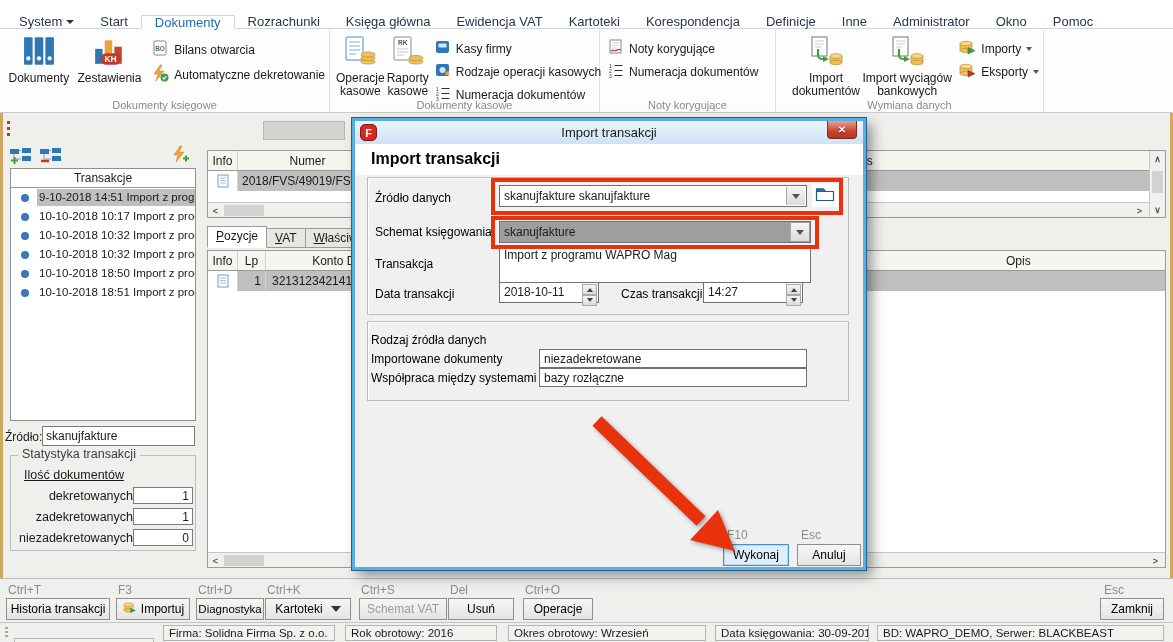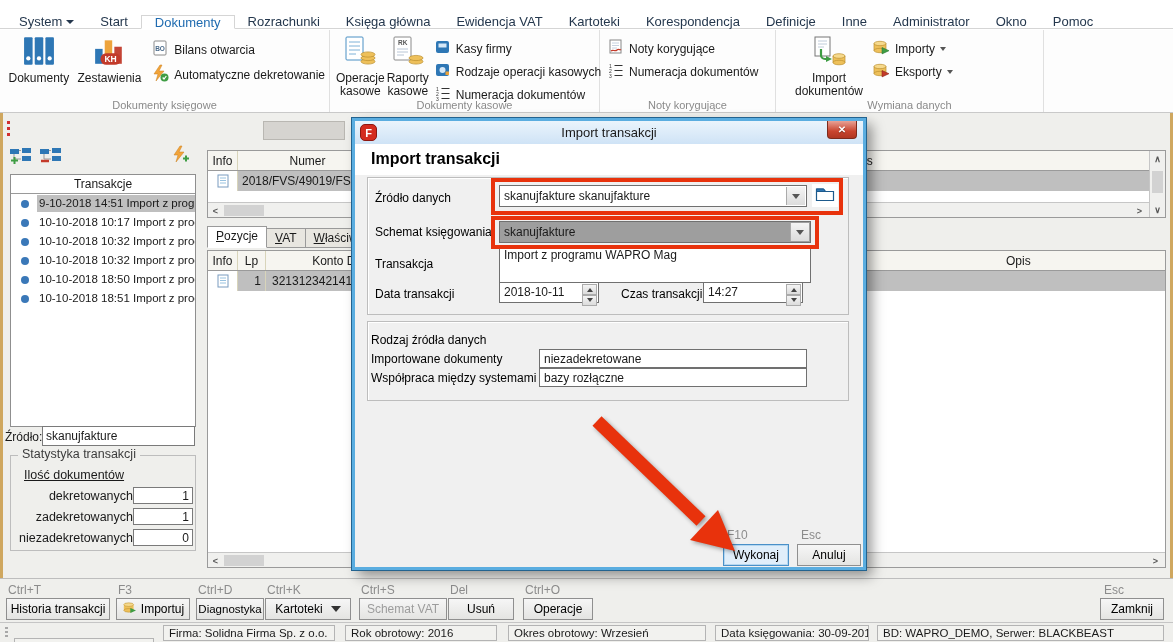--- a/index.html
+++ b/index.html
@@ -26,21 +26,21 @@
 
   
   .frame { position:absolute; left:0; top:113px; width:1173px; height:529px; background:#efefec; border-left:3px solid #cfa75f; border-right:3px solid #cfa75f; border-bottom:3px solid #cfa75f; }
   .bufhdr-grip { position:absolute; left:7px; top:121px; width:3px; height:17px; background:repeating-linear-gradient(#d03030 0 3px, rgba(0,0,0,0) 3px 6px); }
   .bufhdr-title { position:absolute; left:18px; top:119px; font-size:15px; font-weight:600; color:#3c3c3c; }
   .bufhdr-box { position:absolute; left:263px; top:121px; width:82px; height:19px; background:#d6d4d0; border:1px solid #b9b7b2; }
 
   .tico { position:absolute; cursor:default; }
 
   
-  .treebox { position:absolute; left:10px; top:168px; width:186px; height:253px; background:#fff; border:1px solid #8f8f8f; overflow:hidden;margin-top:6px; }
+  .treebox { position:absolute; left:10px; top:168px; width:186px; height:253px; background:#fff; border:1px solid #8f8f8f; overflow:hidden; }
   .treehead { height:19px; line-height:19px; text-align:center; border-bottom:1px solid #9a9a9a; font-size:12px; background:#fff; }
   .titem { height:19px; display:flex; align-items:center; }
   .titem .dot { width:8px; height:8px; border-radius:50%; background:#3a78b8; margin:0 8px 0 10px; flex:none; }
   .titem .tlabel { flex:1; font-size:11.5px; white-space:nowrap; overflow:hidden; height:17px; line-height:17px; padding-left:2px; }
   .titem.sel .tlabel { background:#bfbfbf; }
 
   
   .srclabel { position:absolute; left:5px; top:430px; font-size:12px; }
   .srcinput { position:absolute; left:42px; top:426px; width:153px; height:20px; border:1px solid #7a7a7a; background:#fff; font-size:12px; padding:2px 3px; font-family:inherit; }
   .statsbox { position:absolute; left:10px; top:455px; width:186px; height:96px; border:1px solid #bdbdbd; }
@@ -253,20 +253,33 @@
               <path d="M6 5h9M6 8h9M6 11h6" stroke="#b9c6d6" stroke-width=".9"></path>
               <path d="M9 13 v6 a4 4 0 0 0 4 4 h2" fill="none" stroke="#3f9d44" stroke-width="2.2"></path>
               <path d="M14 20 l6 3 -6 3 z" fill="#3f9d44"></path>
               <rect x="21" y="20" width="12" height="6.5" fill="#eec05a"></rect>
               <ellipse cx="27" cy="26.5" rx="6" ry="2.3" fill="#eec05a" stroke="#bb8f2e" stroke-width=".7"></ellipse>
               <ellipse cx="27" cy="20" rx="6" ry="2.3" fill="#f6d98c" stroke="#bb8f2e" stroke-width=".7"></ellipse>
               <path d="M21 20v6.5M33 20v6.5" stroke="#bb8f2e" stroke-width=".7"></path>
             </svg></span>
         <span class="blabel">Import dokumentów</span>
       </div>
+      <div class="bigbtn wide">
+        <span><svg width="34" height="30" viewBox="0 0 34 30">
+              <rect x="3" y="1" width="15" height="19" fill="#fff" stroke="#777"></rect>
+              <path d="M6 5h9M6 8h9M6 11h6" stroke="#b9c6d6" stroke-width=".9"></path>
+              <path d="M9 13 v6 a4 4 0 0 0 4 4 h2" fill="none" stroke="#3f9d44" stroke-width="2.2"></path>
+              <path d="M14 20 l6 3 -6 3 z" fill="#3f9d44"></path>
+              <rect x="21" y="20" width="12" height="6.5" fill="#eec05a"></rect>
+              <ellipse cx="27" cy="26.5" rx="6" ry="2.3" fill="#eec05a" stroke="#bb8f2e" stroke-width=".7"></ellipse>
+              <ellipse cx="27" cy="20" rx="6" ry="2.3" fill="#f6d98c" stroke="#bb8f2e" stroke-width=".7"></ellipse>
+              <path d="M21 20v6.5M33 20v6.5" stroke="#bb8f2e" stroke-width=".7"></path>
+            </svg></span>
+        <span class="blabel">Import wyciągów bankowych</span>
+      </div>
       <div class="smallcol">
         <div class="smallbtn">
           <span><svg width="18" height="16" viewBox="0 0 18 16">
                 <rect x="2" y="4.5" width="12" height="7" fill="#eec05a"></rect>
                 <ellipse cx="8" cy="11.5" rx="6" ry="2.2" fill="#eec05a" stroke="#bb8f2e" stroke-width=".7"></ellipse>
                 <ellipse cx="8" cy="4.5" rx="6" ry="2.2" fill="#f6d98c" stroke="#bb8f2e" stroke-width=".7"></ellipse>
                 <path d="M2 4.5v7M14 4.5v7" stroke="#bb8f2e" stroke-width=".7"></path>
                 <path d="M10 8.5 l7 3.2 -7 3.2 z" fill="#3f9d44" stroke="#2d7a33" stroke-width=".6"></path>
               </svg></span>
           <span>Importy</span>

